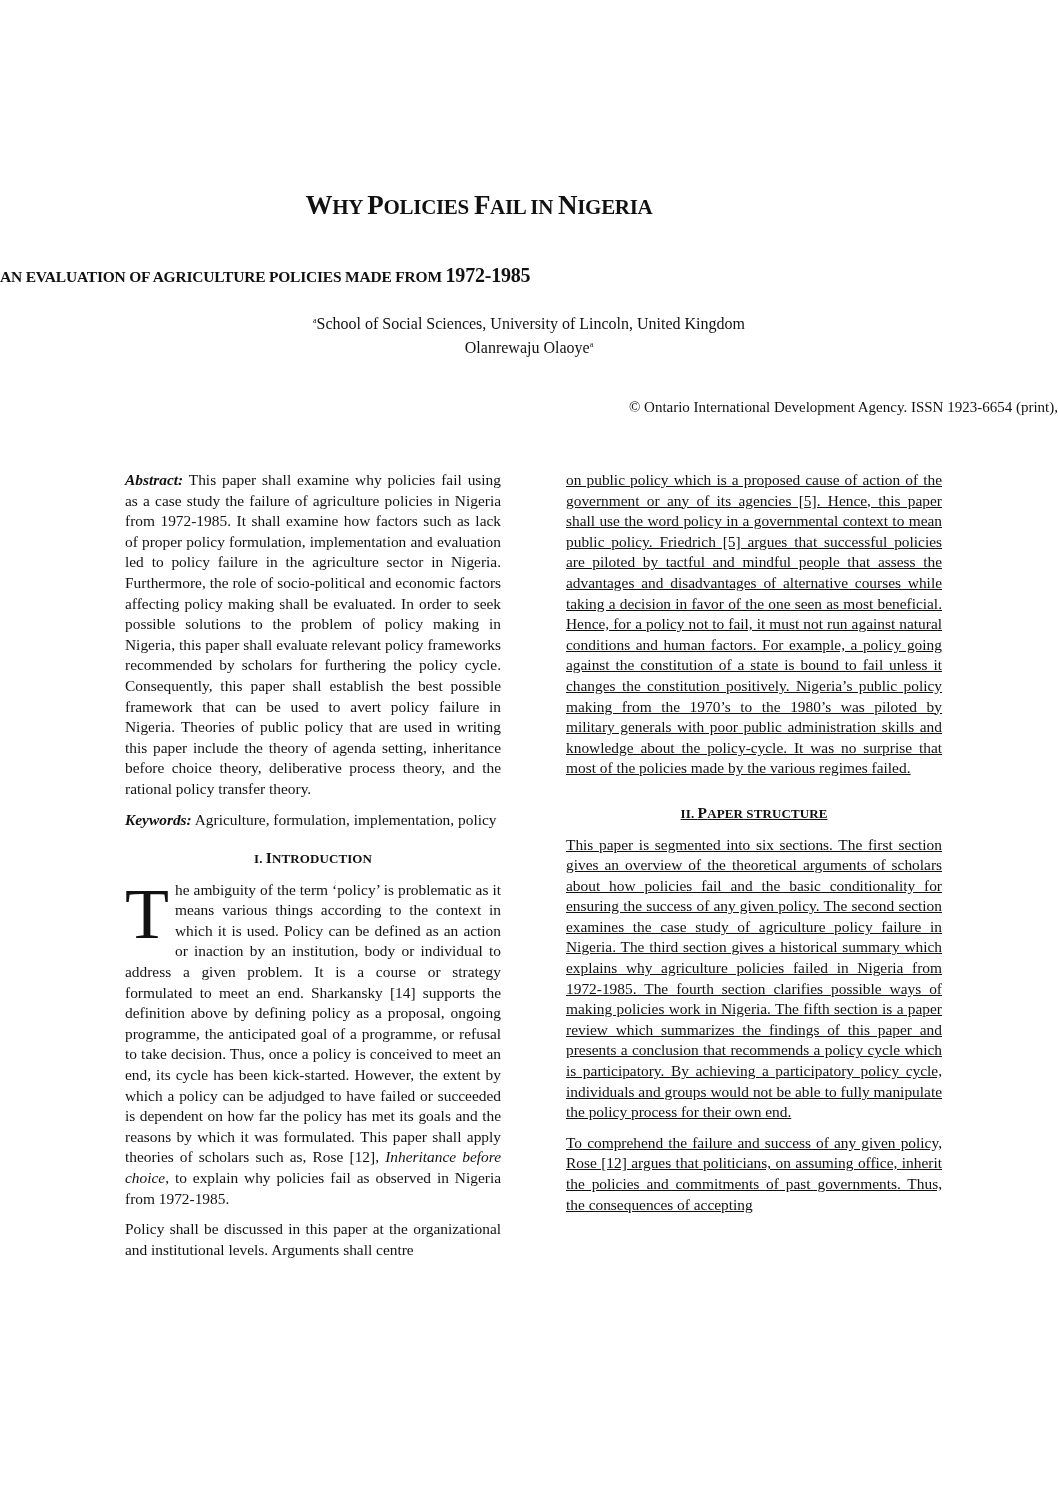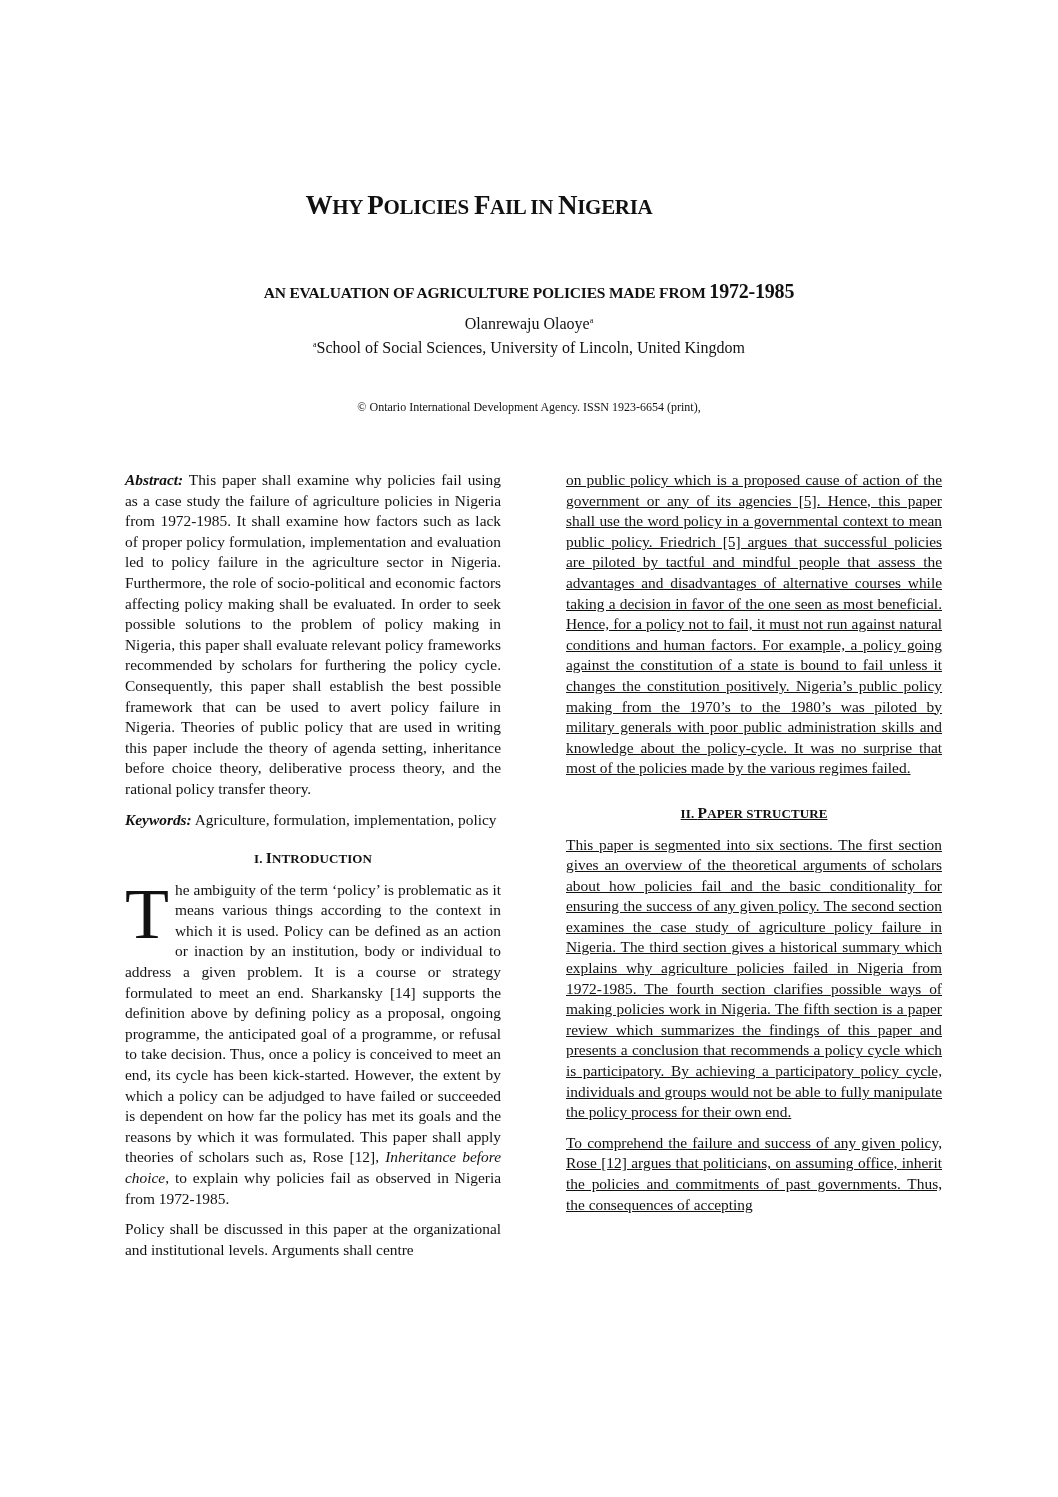--- a/index.html
+++ b/index.html
@@ -6,32 +6,32 @@
   body {
     width: 1058px; height: 1497px; position: relative; overflow: hidden;
     font-family: "Liberation Serif", "DejaVu Serif", serif; color: #111;
   }
   .title {
     position: absolute; left: 0; width: 958px; top: 190px;
     text-align: center; font-weight: bold; font-size: 27px; letter-spacing: -0.3px;
   }
   .title .sc { font-size: 21px; }
   .subtitle {
-    position: absolute; left: 0; width: 1058px; top: 280px;
-    text-align: center; font-weight: bold; font-size: 15.5px; letter-spacing: -0.2px;
+    position: absolute; left: 0; width: 1058px; top: 264px;
+    font-weight: bold; font-size: 15.5px; letter-spacing: -0.2px;
   }
   .subtitle .big { font-size: 20px; }
   .author {
     position: absolute; left: 0; width: 1058px; top: 310px;
     text-align: center; font-size: 16px; line-height: 21px;
   }
   .author sup { font-size: 8px; vertical-align: 6px; }
   .copyright {
     position: absolute; left: 0; width: 1058px; top: 399px;
-    text-align: center; font-size: 12px; line-height: 17px;
+    text-align: right; font-size: 15px; line-height: 17px;
   }
   .col {
     position: absolute; top: 470px; width: 376px;
     font-size: 15.4px; line-height: 20.6px; text-align: justify; hyphens: manual;
   }
   .col.left { left: 125px; }
   .col.right { left: 566px; text-decoration: underline; }
   .col p { margin: 0 0 10px 0; }
   .col p.flush { margin-bottom: 12px; }
   .heading {
@@ -50,22 +50,22 @@
 
 <div class="title">
   <span>W</span><span class="sc">HY </span><span>P</span><span class="sc">OLICIES </span><span>F</span><span class="sc">AIL IN </span><span>N</span><span class="sc">IGERIA</span>
 </div>
 
 <div class="subtitle">
   <span>AN EVALUATION OF AGRICULTURE POLICIES MADE FROM </span><span class="big">1972-1985</span>
 </div>
 
 <div class="author">
+  <div><sup>a</sup><span>School of Social Sciences, University of Lincoln, United Kingdom</span></div>
   <div><span>Olanrewaju Olaoye</span><sup>a</sup></div>
-  <div><sup>a</sup><span>School of Social Sciences, University of Lincoln, United Kingdom</span></div>
 </div>
 
 <div class="copyright">
   <div>© Ontario International Development Agency. ISSN 1923-6654 (print),</div>
 </div>
 
 <div class="col left">
   <p><span class="lbl">Abstract:</span><span> This paper shall examine why policies fail using as a case study the failure of agriculture policies in Nigeria from 1972-1985. It shall examine how fac­tors such as lack of proper policy formulation, imple­mentation and evaluation led to policy failure in the agriculture sector in Nigeria. Furthermore, the role of socio-political and economic factors affecting policy making shall be evaluated. In order to seek possible solutions to the problem of policy making in Nigeria, this paper shall evaluate relevant policy frameworks recommended by scholars for furthering the policy cycle. Consequently, this paper shall establish the best possible framework that can be used to avert policy failure in Nigeria. Theories of public policy that are used in writing this paper include the theory of agenda setting, inheritance before choice theory, deliberative process theory, and the rational policy transfer theory.</span></p>
   <p><span class="lbl">Keywords:</span><span> Agriculture, formulation, implementation, policy</span></p>
 

